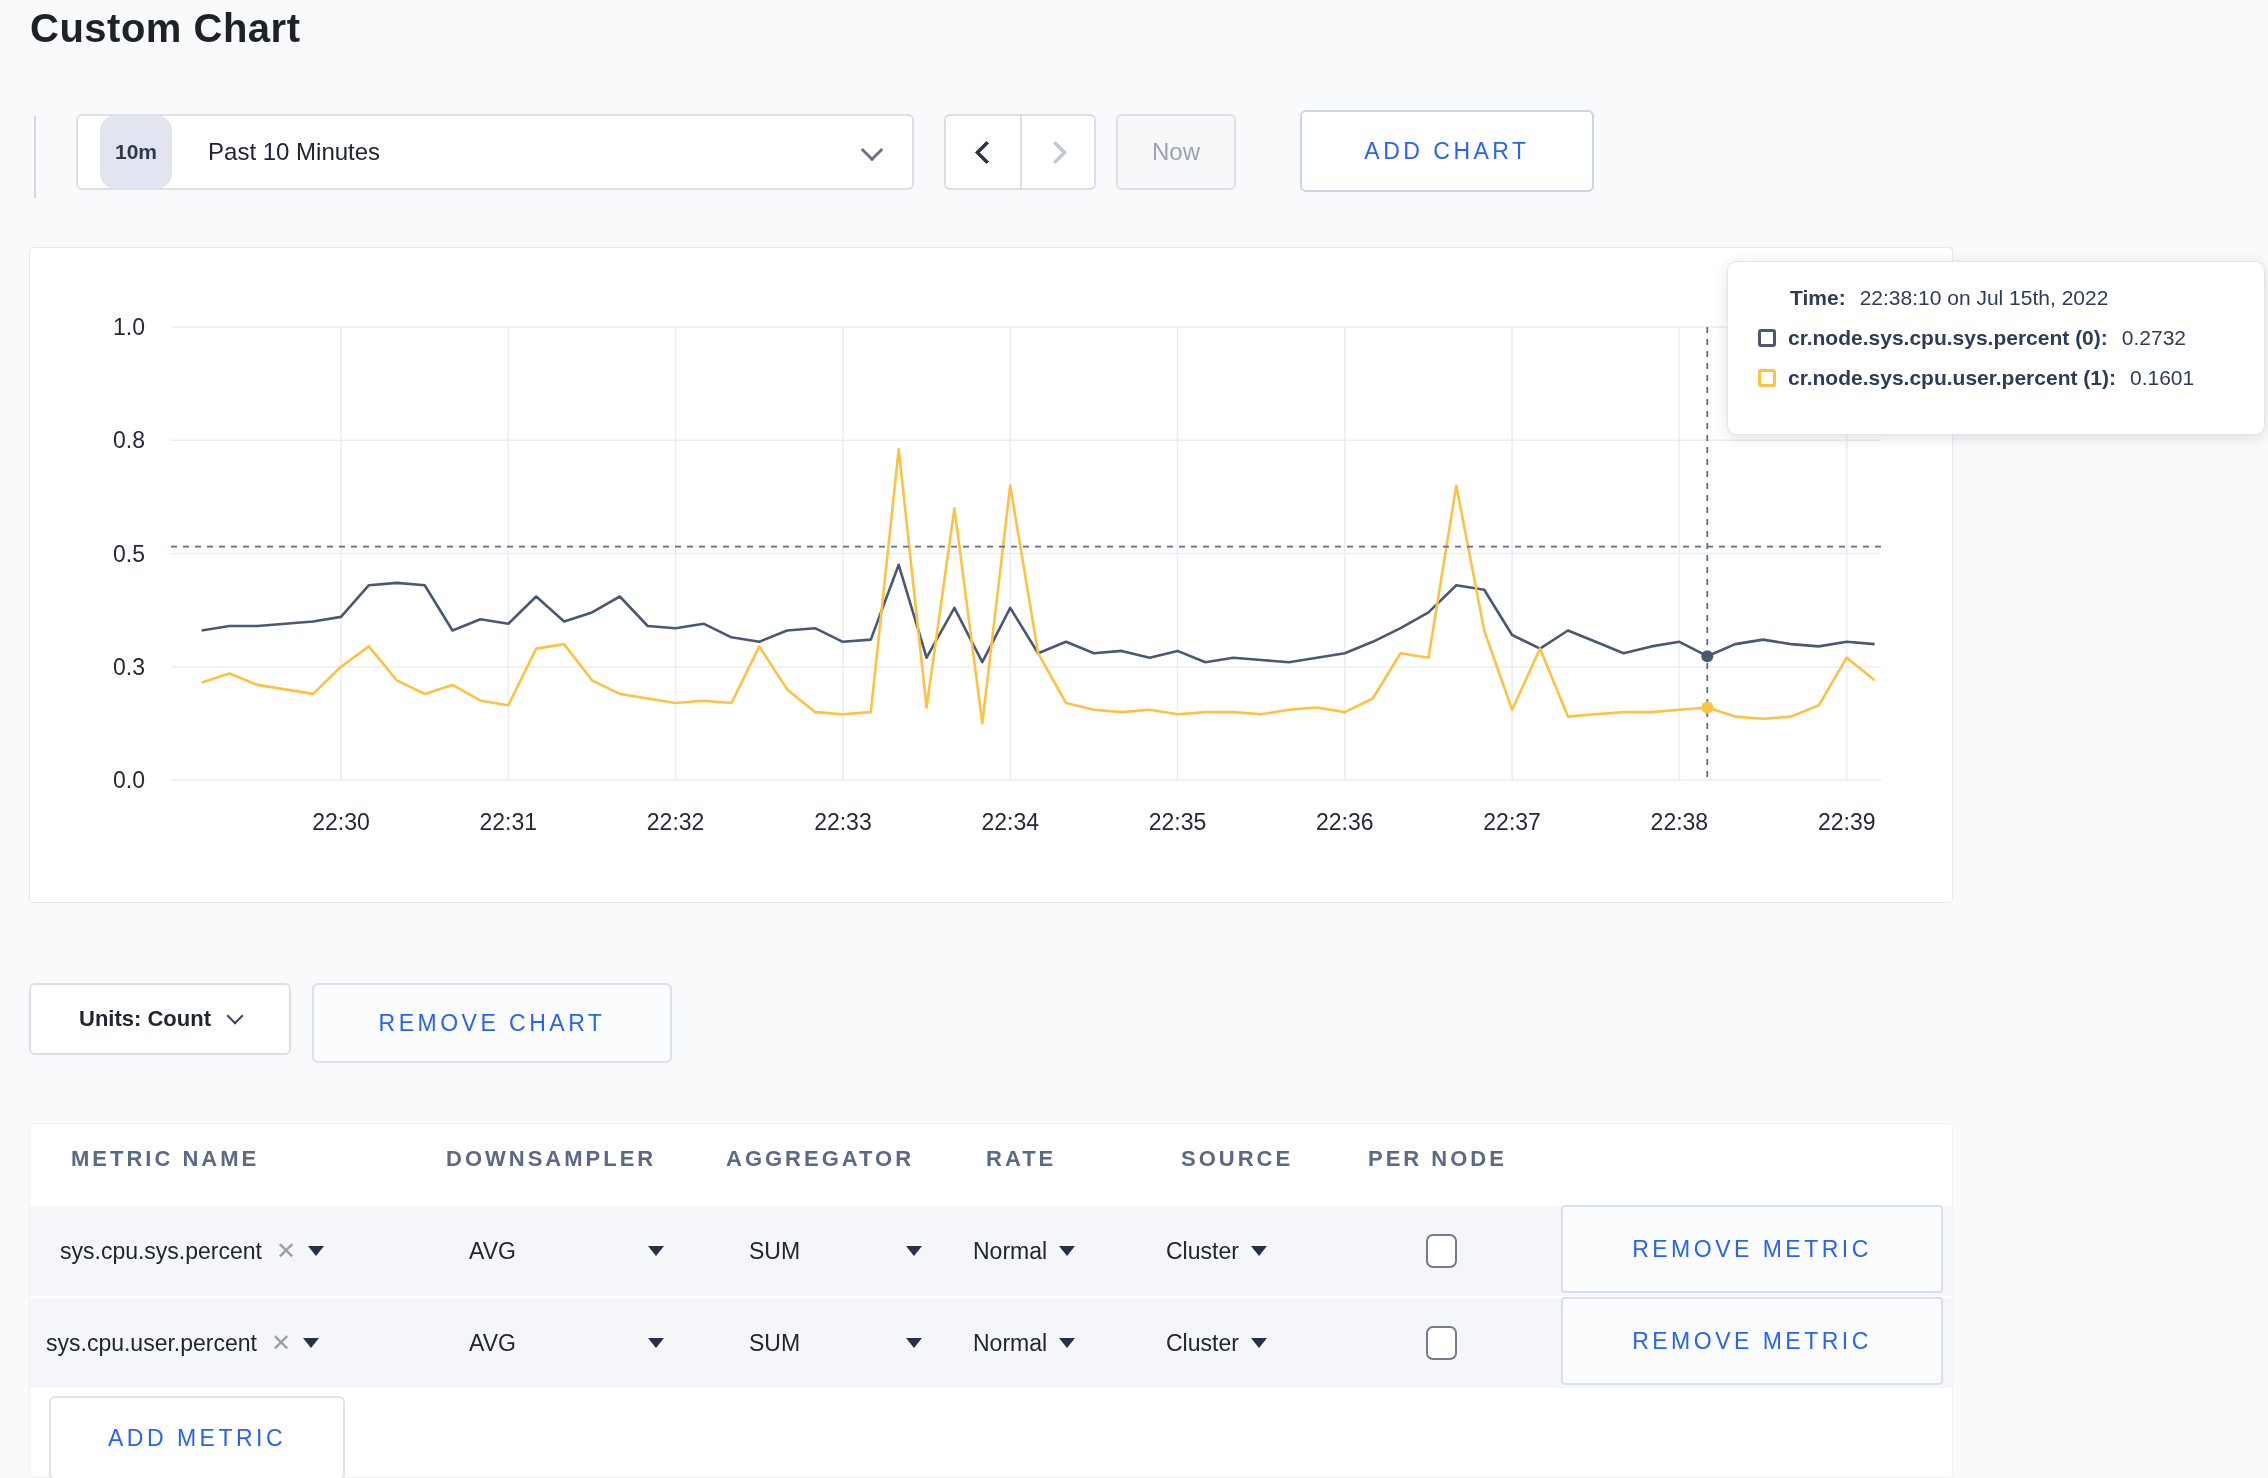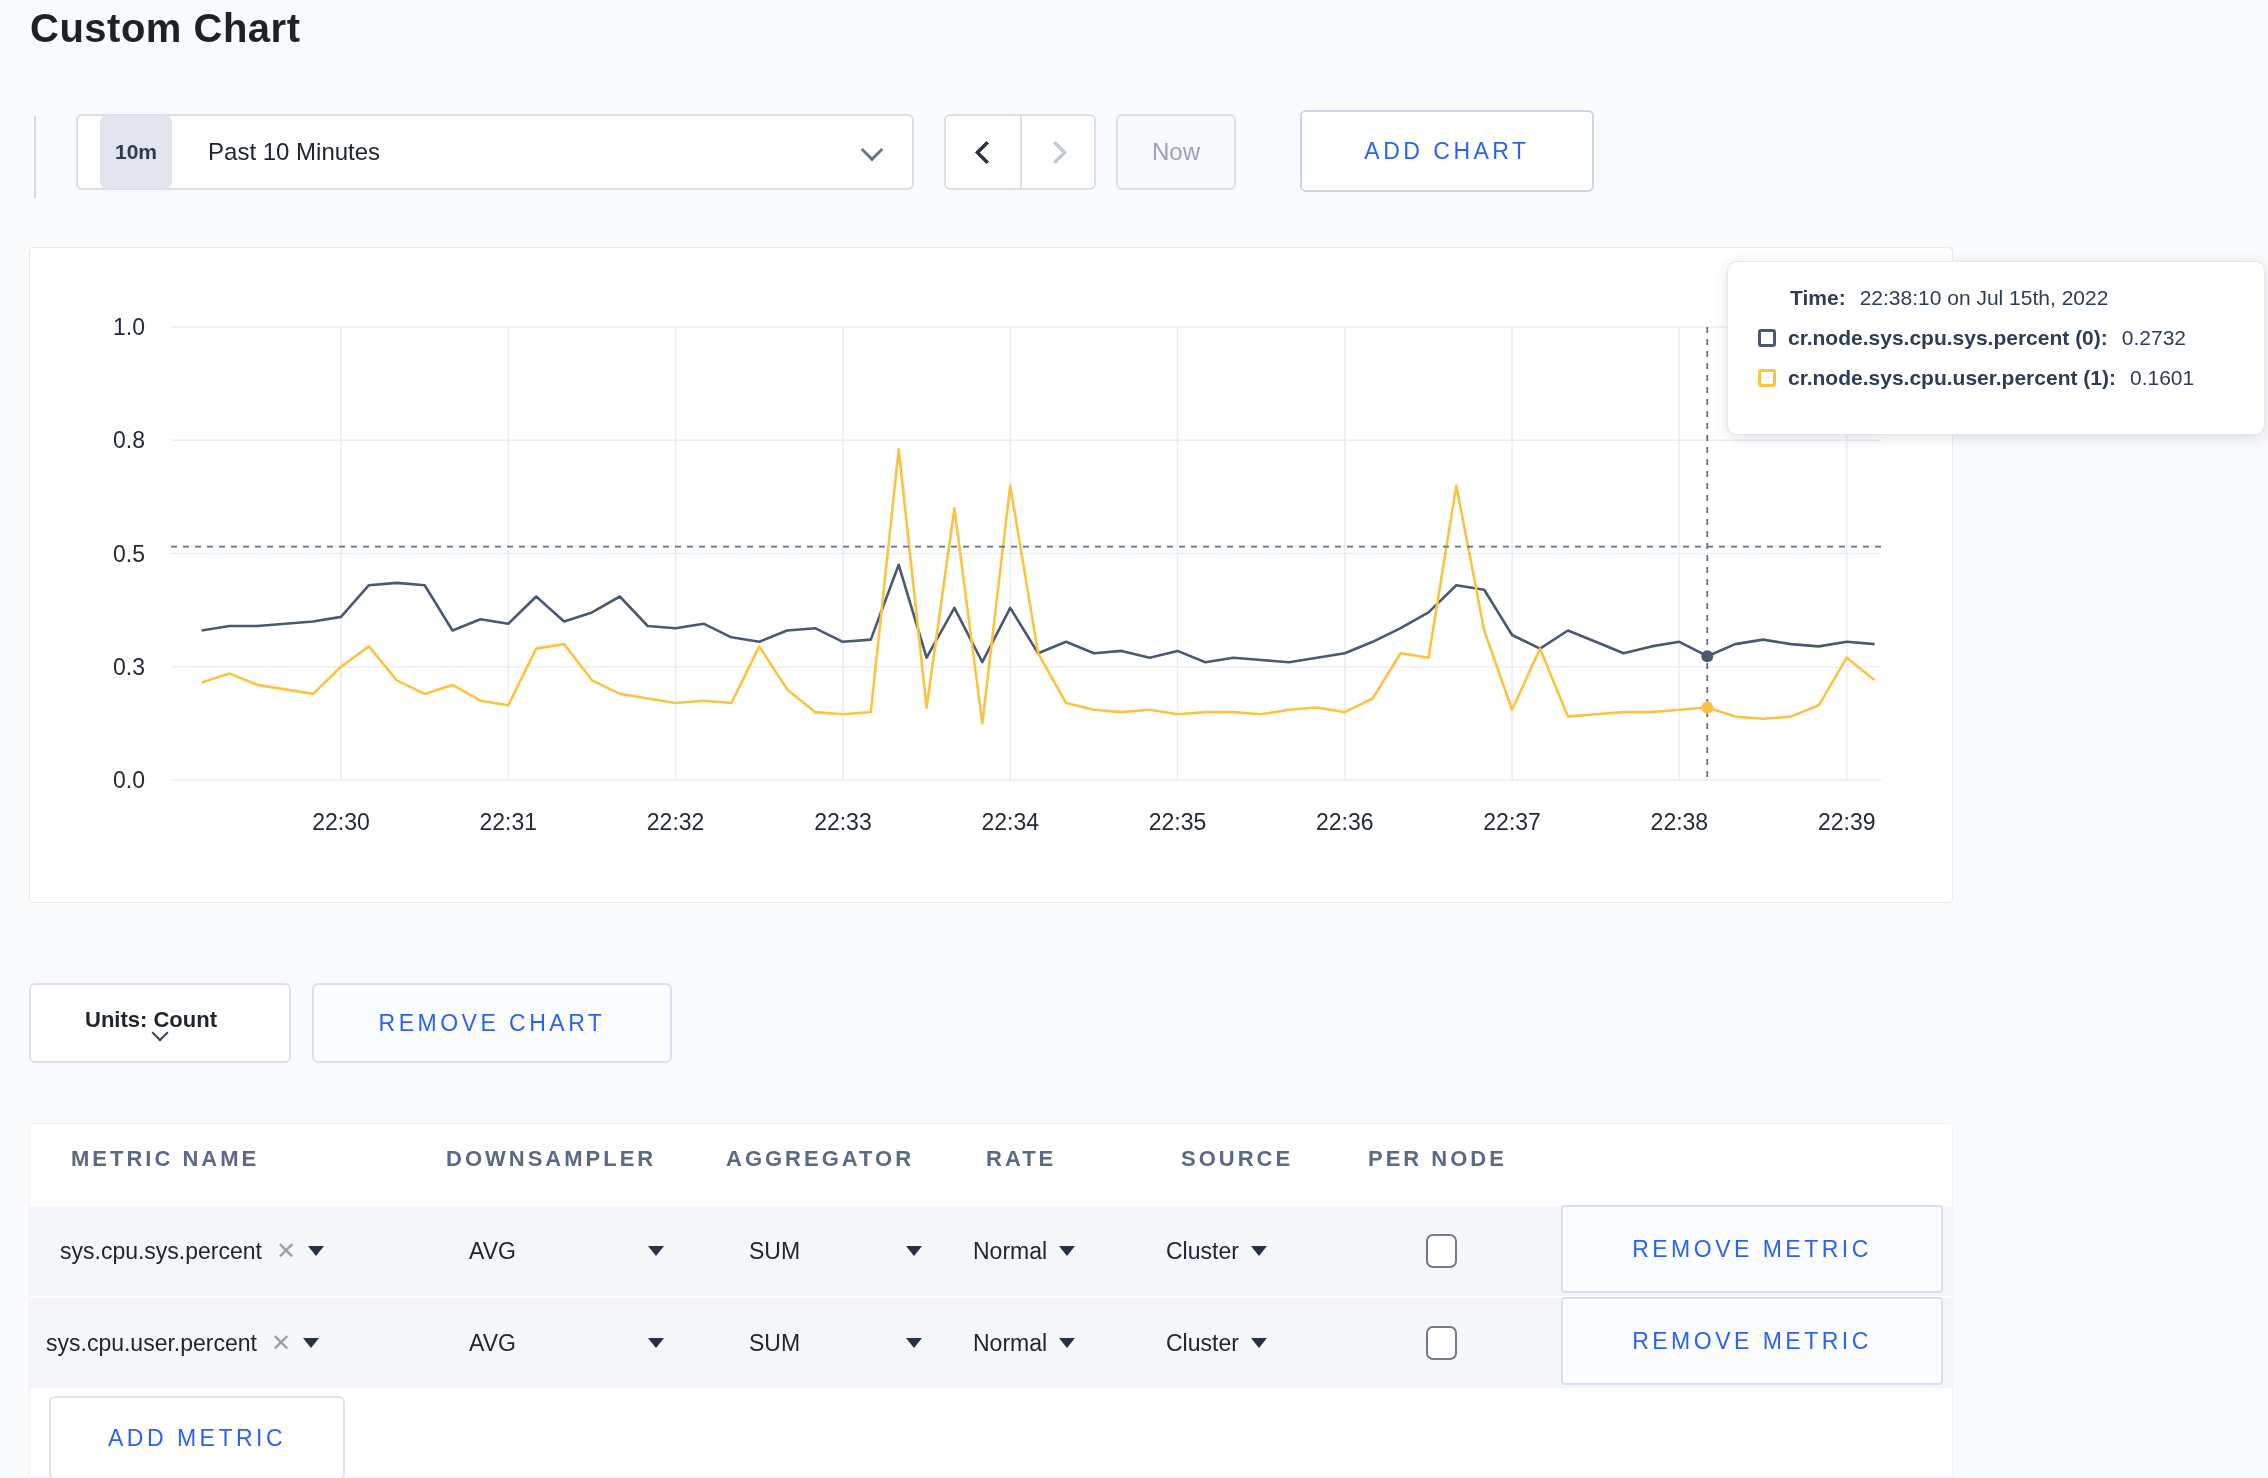--- a/index.html
+++ b/index.html
@@ -16,21 +16,21 @@
   .page-title { left:30px; top:6px; font-size:40px; font-weight:600; color:#1d2228; letter-spacing:.5px; }
 
   
   .tb-divider { left:34px; top:116px; width:2px; height:82px; background:#d4d8e0; }
   .btnish {
     background:#fff; border:2px solid #dadfe8; border-radius:6px;
     display:flex; align-items:center; justify-content:center;
   }
   .range-dd { left:76px; top:114px; width:838px; height:76px; justify-content:flex-start; cursor:pointer; }
   .range-badge {
-    margin-left:22px; background:#e2e5f0; border-radius:8px;
+    margin-left:22px; background:#e2e5f0; border-radius:16px;
     padding:25px 15px; font-size:21px; font-weight:bold; color:#2f3a4e;
   }
   .range-label { margin-left:36px; font-size:24px; color:#20262f; }
   .chev { width:16px; height:16px; border-right:3px solid #6a7381; border-bottom:3px solid #6a7381; transform:rotate(45deg); }
   .range-dd .chev { position:absolute; right:32px; top:26px; }
   .pn-group { left:944px; top:114px; width:152px; height:76px; padding:0; }
   .pn-half { width:50%; height:100%; display:flex; align-items:center; justify-content:center; cursor:pointer; }
   .pn-half + .pn-half { border-left:2px solid #dadfe8; }
   .chev-l { width:17px; height:17px; border-left:4px solid #2c3648; border-bottom:4px solid #2c3648; transform:rotate(45deg); border-radius:2px; margin-left:6px;}
   .chev-r { width:17px; height:17px; border-right:4px solid #c3cad6; border-top:4px solid #c3cad6; transform:rotate(45deg); border-radius:2px; margin-right:6px;}
@@ -52,21 +52,21 @@
   }
   .tt-row { display:flex; align-items:center; margin-bottom:16px; font-size:21px; color:#2e3c55; white-space:nowrap; }
   .tt-row:last-child { margin-bottom:0;align-items:center; }
   .tt-time-row { padding-left:32px; }
   .tt-label { font-weight:bold; margin-right:14px; }
   .tt-swatch { width:18px; height:18px; border:3px solid #4a5872; border-radius:3px; margin-right:12px; flex:none; background:#fff; }
   .tt-name { font-weight:bold; }
   .tt-val { margin-left:14px; }
 
   
-  .units-btn { left:29px; top:983px; width:262px; height:80px; cursor:pointer;flex-direction:column; }
+  .units-btn { left:29px; top:983px; width:262px; height:72px; cursor:pointer; }
   .units-label { font-size:22px; font-weight:bold; color:#20262f; margin-right:18px; }
   .units-btn .chev { width:12px; height:12px; border-width:2.5px; border-color:#3c4454; margin-top:-6px; }
   .remove-chart { left:312px; top:983px; width:360px; height:80px; background:#fbfcfe; border-color:#d9dfec; }
 
   
   .table-card { left:29px; top:1123px; width:1924px; height:355px; background:#fff; border:1px solid #eef0f4; border-radius:4px; }
   .th { position:absolute; top:22px; font-size:22px; font-weight:bold; letter-spacing:3px; color:#5b6985; }
   .row-band { position:absolute; left:0; width:1924px; height:90px; background:#f4f6fa; }
   .cell { position:absolute; display:flex; align-items:center; font-size:23px; color:#20262f; height:90px; }
   .caret { width:0; height:0; border-left:8px solid transparent; border-right:8px solid transparent; border-top:10px solid #273143; margin-left:12px; }

